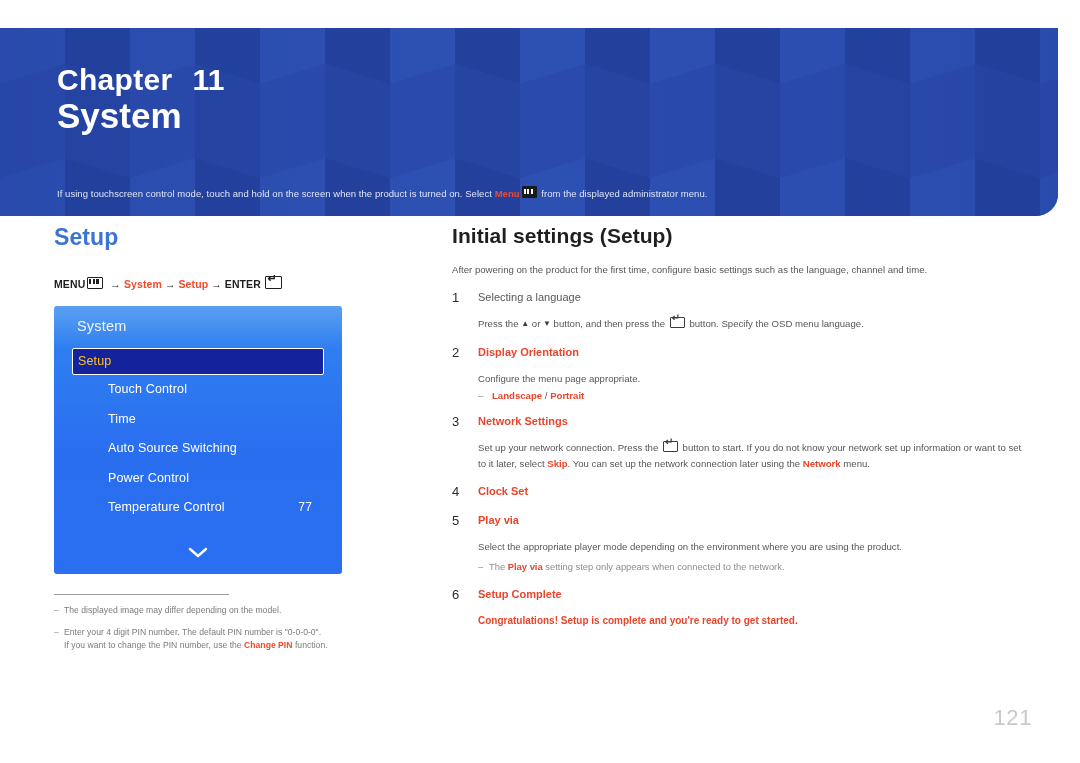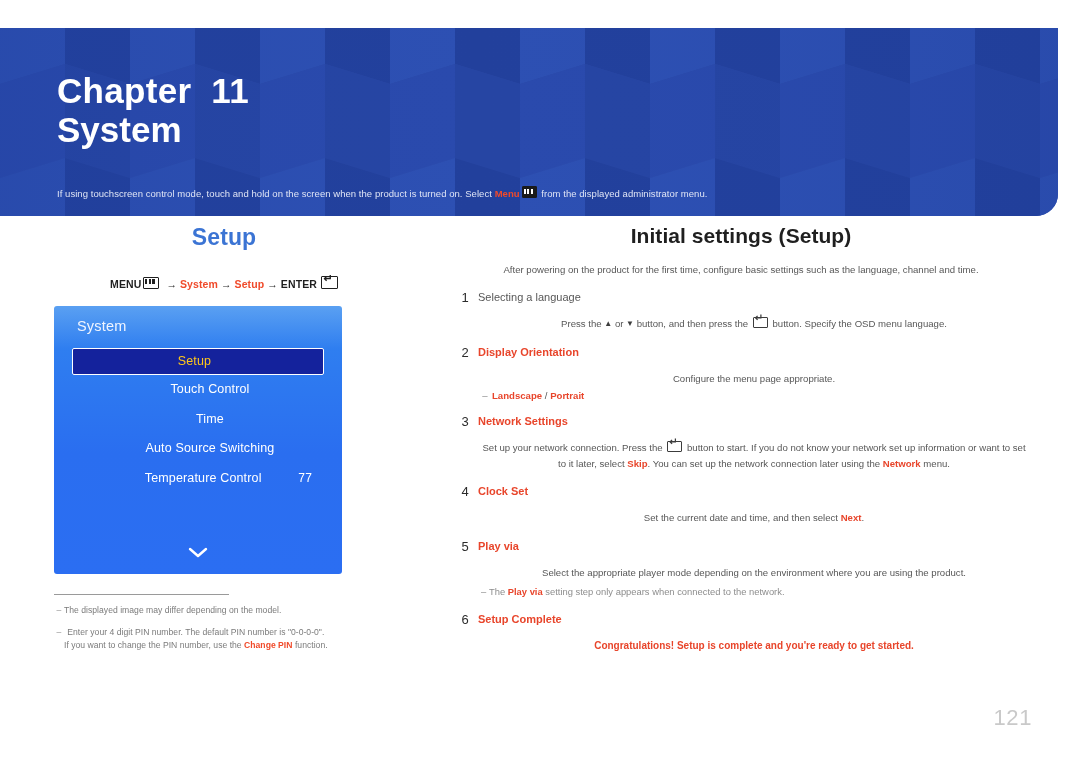--- a/index.html
+++ b/index.html
@@ -33,27 +33,26 @@
     inset: 0;
     opacity: 1;
   }
   #banner .title-block {
     position: absolute;
     left: 57px;
     top: 34px;
     z-index: 4;
   }
   .chapter-line {
-    font-size: 35px;
+    font-size: 30px;
     font-weight: bold;
     color: #ffffff;
     letter-spacing: 0.3px;
     line-height: 1.18;
     white-space: nowrap;
-    margin-top: 8px;
   }
   .chapter-line .num { margin-left: 20px; }
   .chapter-sub {
     font-size: 35px;
     font-weight: bold;
     color: #ffffff;
     line-height: 1.18;
     margin-top: -2px;
   }
   #banner-note {
@@ -90,21 +89,20 @@
         #fff 7px 9px);
   }
 
   
   #content {
     position: absolute;
     left: 0;
     top: 216px;
     width: 1080px;
     height: 547px;
-    text-align: center;
   }
 
   
   #left-col {
     position: absolute;
     left: 54px;
     top: 10px;
     width: 340px;
   }
   #setup-heading {
@@ -412,20 +410,24 @@
         <div class="osd-row">
           <span class="label">Time</span>
           <span class="value"></span>
         </div>
 
         <div class="osd-row">
           <span class="label">Auto Source Switching</span>
           <span class="value"></span>
         </div>
 
+        <div class="osd-row">
+          <span class="label">Power Control</span>
+          <span class="value"></span>
+        </div>
 
 
         <div class="osd-row">
           <span class="label">Temperature Control</span>
           <span class="value">77</span>
         </div>
 
       </div>
       <div id="osd-chevron">
         <svg width="20" height="11" viewBox="0 0 20 11" fill="none">
@@ -480,23 +482,20 @@
       <span class="step-title kw">Network Settings</span>
     </div>
     <div class="step-body">
       <span>Set up your network connection. Press the </span><span class="ico-enter-sm"></span><span> button to start. If you do not know your network set up information or want to set to it later, select </span><span class="kw">Skip</span><span>. You can set up the network connection later using the </span><span class="kw">Network</span><span> menu.</span>
     </div>
 
     <div class="step">
       <span class="step-num">4</span>
       <span class="step-title kw">Clock Set</span>
     </div>
-    <div class="step-body">
-      <span>Set the current date and time, and then select </span><span class="kw">Next</span><span>.</span>
-    </div>
 
     <div class="step">
       <span class="step-num">5</span>
       <span class="step-title kw">Play via</span>
     </div>
     <div class="step-body">Select the appropriate player mode depending on the environment where you are using the product.</div>
     <div class="note-line">
       <span class="dash">–</span>
       <span><span>The </span><span class="kw">Play via</span><span> setting step only appears when connected to the network.</span></span>
     </div>

